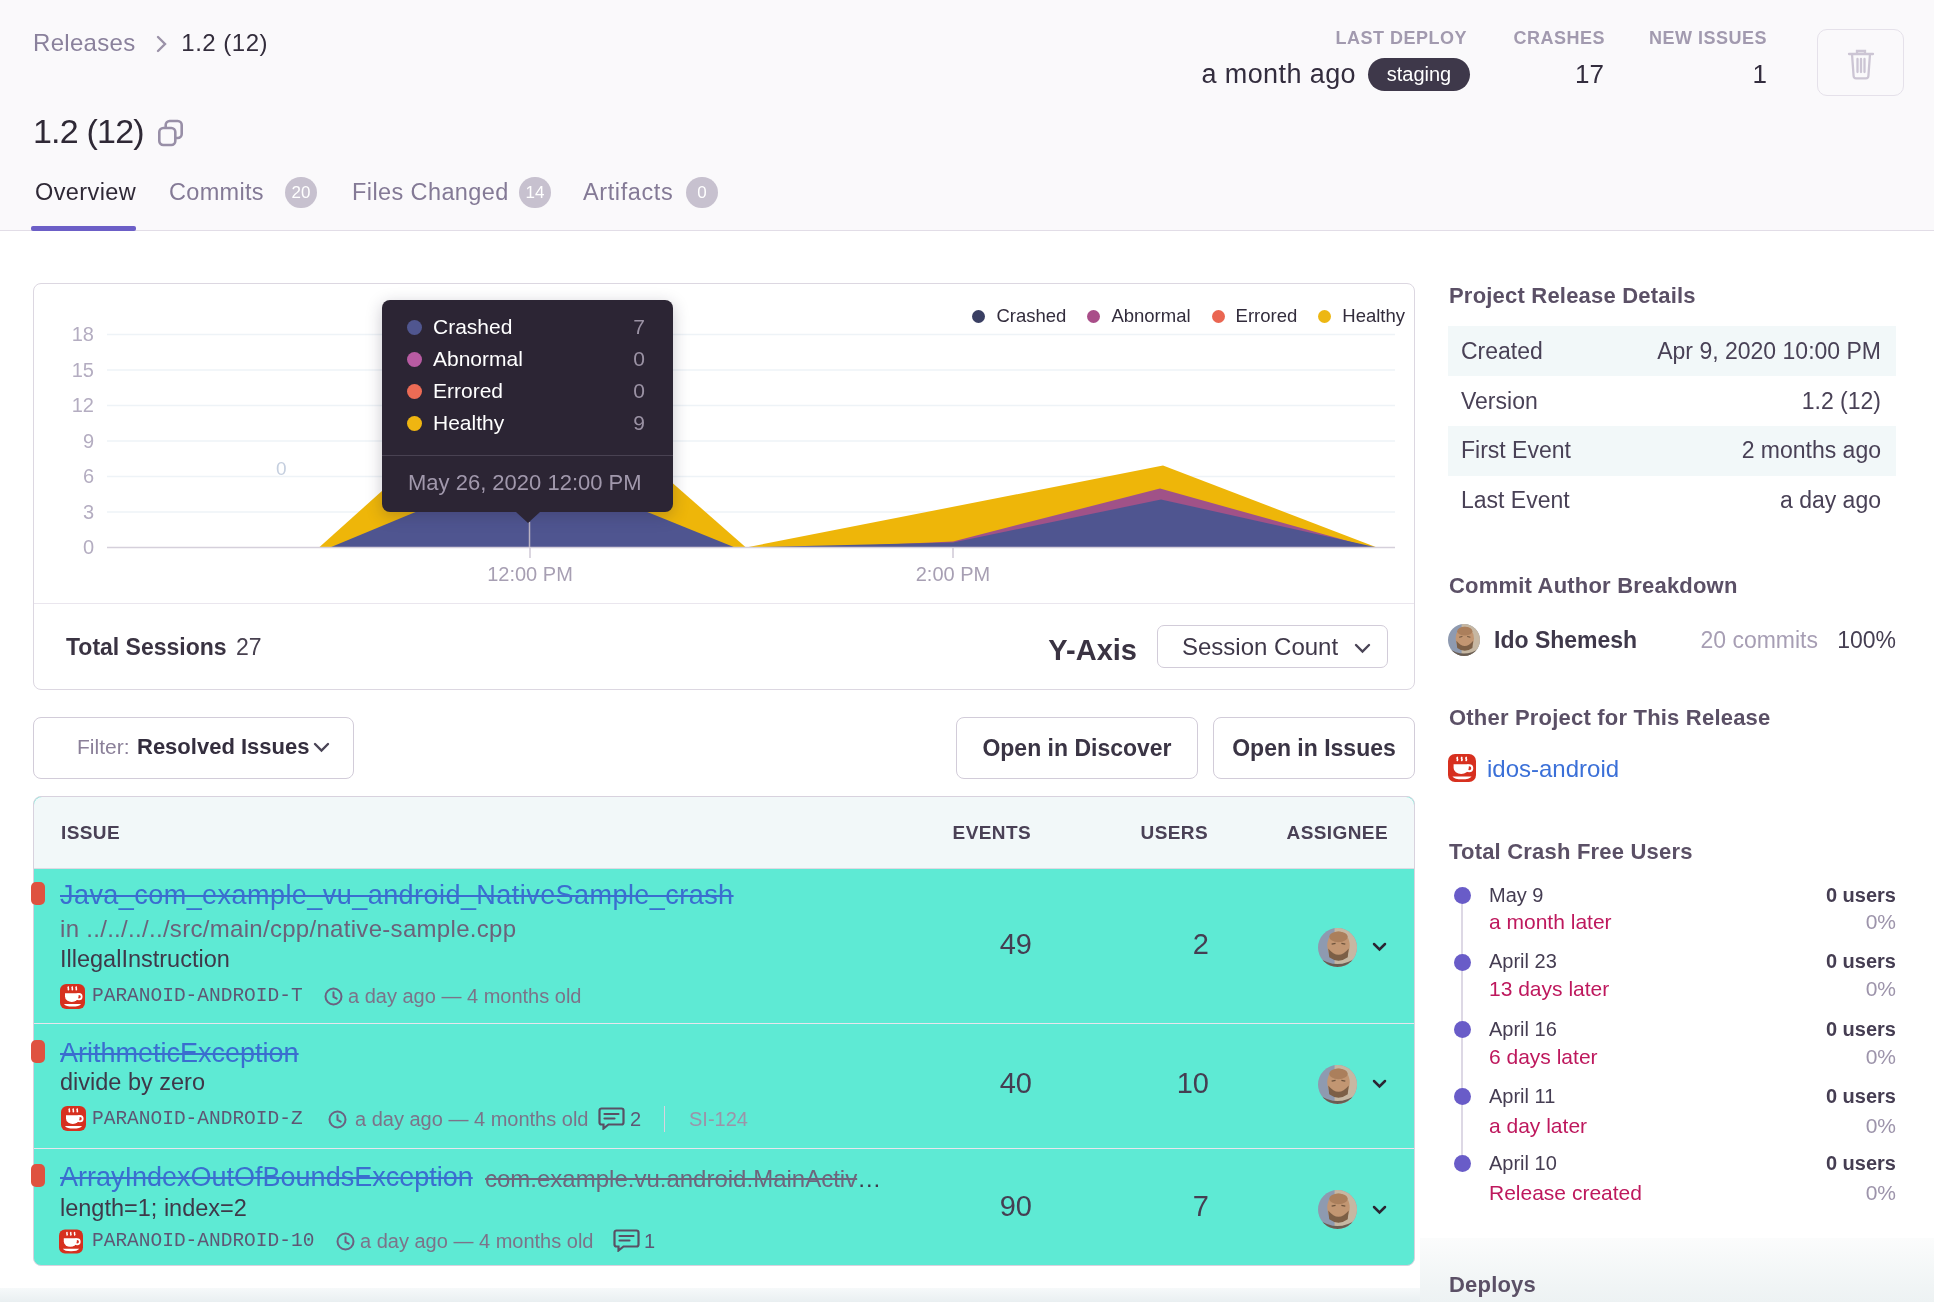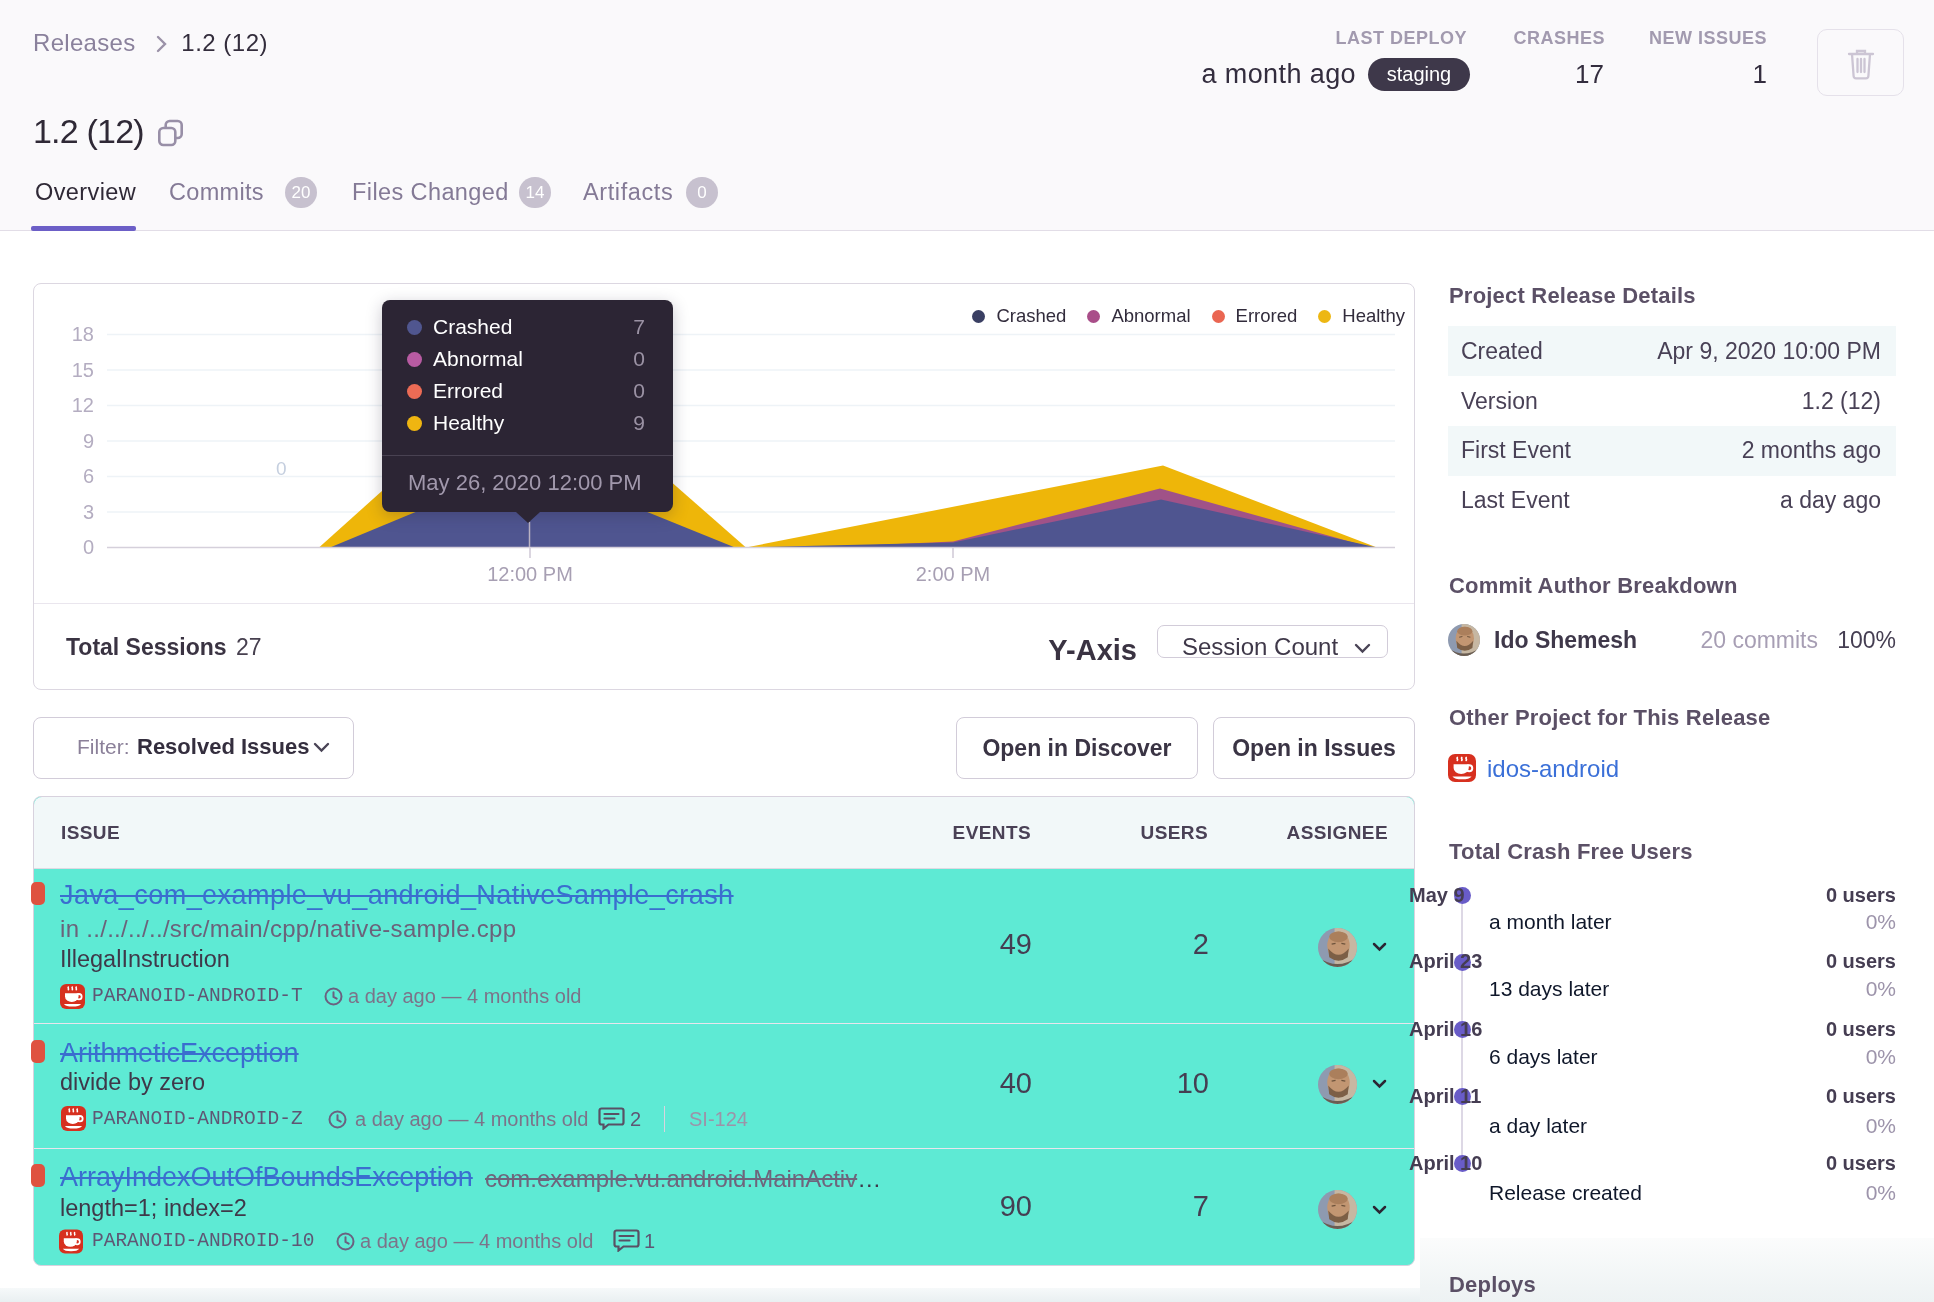--- a/index.html
+++ b/index.html
@@ -23,41 +23,41 @@
 .ldot{width:13px;height:13px;border-radius:7px;display:inline-block}
 .ylab{position:absolute;width:60px;text-align:right;font-size:20px;color:#b4adc1}
 .xlab{position:absolute;font-size:20px;color:#a79fb3;width:120px;text-align:center}
 .tooltip{position:absolute;left:348px;top:16px;width:291px;height:212px;background:#2c2534;border-radius:8px;box-shadow:0 4px 16px rgba(40,30,60,.25);color:#fff}
 .ttrow{position:absolute;left:25px;height:32px;display:flex;align-items:center;gap:11px;font-size:21px}
 .ttdot{width:15px;height:15px;border-radius:8px}
 .ttval{position:absolute;right:28px;font-size:21px;color:#9b92a4;height:32px;line-height:32px}
 .ttdate{position:absolute;left:26px;top:170px;font-size:22px;color:#a198ac}
 .caret{position:absolute;left:134px;top:212px;width:0;height:0;border-left:12px solid transparent;border-right:12px solid transparent;border-top:11px solid #2c2534}
 .cfoot{position:absolute;left:0;top:319px;width:1380px;height:86px;border-top:1px solid #eae6ee}
-.selbox{position:absolute;left:1123px;top:341px;width:231px;height:33px;border:1px solid #d2ccd9;border-radius:7px;font-size:24px;color:#3f3849;line-height:41px;padding-left:24px}
+.selbox{position:absolute;left:1123px;top:341px;width:231px;height:43px;border:1px solid #d2ccd9;border-radius:7px;font-size:24px;color:#3f3849;line-height:41px;padding-left:24px}
 .btn{position:absolute;top:717px;height:62px;border:1px solid #d2ccd9;border-radius:8px;background:#fff;font-size:23px;font-weight:700;color:#3a3444;text-align:center}
 .tbl{position:absolute;left:33px;top:796px;width:1382px;height:470px;border:1px solid #d8d2de;border-radius:8px;background:#5eead4}
 .thead{position:absolute;left:0;top:0;width:1380px;height:72px;background:#f2f8f9;border-bottom:1px solid #dfdae3;border-radius:8px 8px 0 0}
 .th{position:absolute;top:25px;font-size:19px;font-weight:700;color:#4a4156;letter-spacing:.4px}
 .rowline{position:absolute;left:0;width:1380px;height:1px;background:#e9e5ed}
 .lvl{position:absolute;width:14px;height:23px;border-radius:5px;background:#df5240}
 .ititle{position:absolute;font-size:27px;color:#3a6ecf;text-decoration:line-through;white-space:nowrap}
 .gry2{position:absolute;font-size:23.5px;color:#6e657c;text-decoration:line-through;white-space:nowrap}
 .gry2 .dots{color:#3f3849;text-decoration:none;display:inline-block}
 .iline2{position:absolute;font-size:24px;letter-spacing:.3px;color:#6b627a;white-space:nowrap}
 .iline3{position:absolute;font-size:23.5px;color:#3f3849;white-space:nowrap}
 .mono{position:absolute;font-family:"Liberation Mono",monospace;font-size:19.5px;color:#5f5674;white-space:nowrap}
 .mgray{position:absolute;font-size:20px;color:#7c7389;white-space:nowrap}
 .num{position:absolute;font-size:29px;color:#453e52;text-align:right;width:100px}
 .sideh{position:absolute;font-size:22px;font-weight:700;color:#5b5066;letter-spacing:.2px}
 .stripe{position:absolute;left:1448px;width:448px;height:50px;background:#f2f8f9}
 .drow-l{position:absolute;left:1461px;font-size:23px;color:#494156}
 .drow-r{position:absolute;right:53px;font-size:23px;color:#494156;text-align:right}
-.tl-date{position:absolute;left:1409px;font-size:20px;font-weight:700;color:#453d52}
-.tl-sub{position:absolute;left:1489px;font-size:21px;color:#0f172a}
+.tl-date{position:absolute;left:1489px;font-size:20px;font-weight:400;color:#453d52}
+.tl-sub{position:absolute;left:1489px;font-size:21px;color:#be185d}
 .tl-users{position:absolute;right:38px;font-size:20px;font-weight:700;color:#453d52;text-align:right}
 .tl-pct{position:absolute;right:38px;font-size:21px;color:#9d94ab;text-align:right}
 .tldot{position:absolute;width:17px;height:17px;border-radius:9px;background:#695cc8}
 .ls1{letter-spacing:.45px}
 </style></head>
 <body>
 <div id="page">
 <div class="hdr"></div>
 <div class="crumb">Releases&nbsp;&nbsp; <svg width="11" height="18" viewBox="0 0 11 18" style="vertical-align:-2px">
         <path d="M2 2 L9 9 L2 16" fill="none" stroke="#9b92a8" stroke-width="2.4" stroke-linecap="round"></path>

